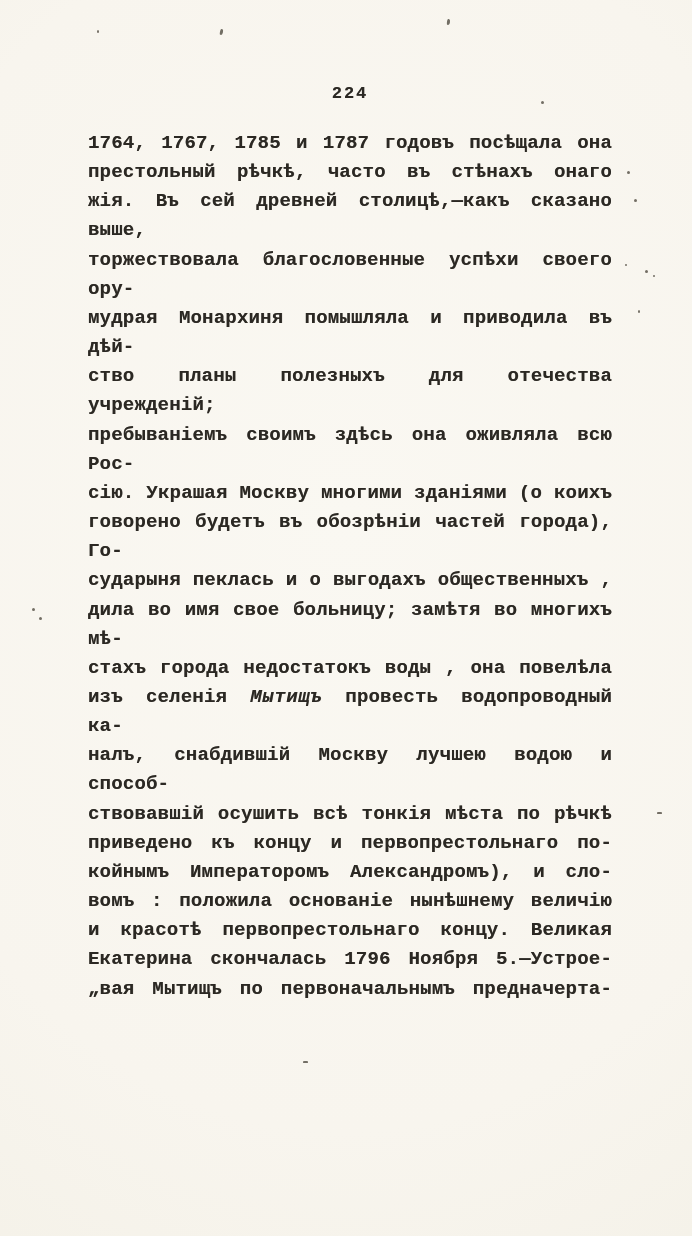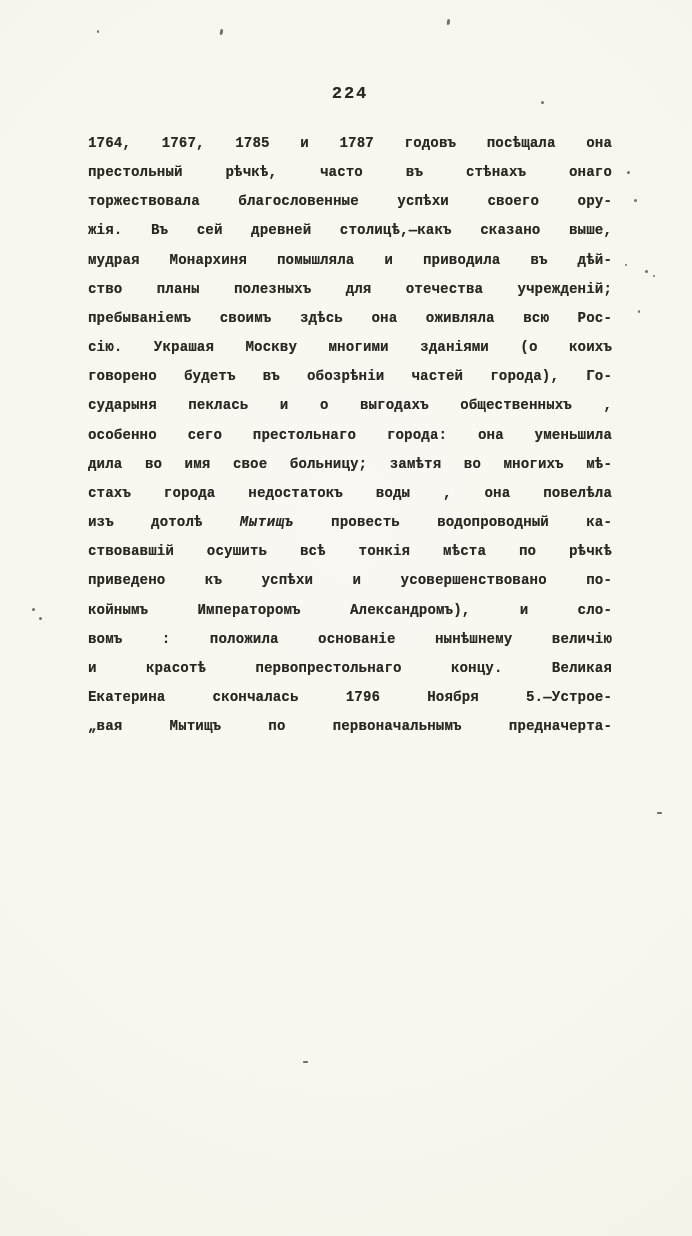--- a/index.html
+++ b/index.html
@@ -27,21 +27,21 @@
     width: 524px;
     text-align: center;
     font-size: 17px;
     letter-spacing: 2px;
   }
   .text-block {
     position: absolute;
     top: 129px;
     left: 88px;
     width: 524px;
-    font-size: 14px;
+    font-size: 19px;
     line-height: 29.15px;
     letter-spacing: 0.2px;
   }
   .line {
     text-align: justify;
     text-align-last: justify;
     -moz-text-align-last: justify;
   }
   .line i {
     font-style: italic;
@@ -70,34 +70,34 @@
 </style>
 </head>
 <body>
 
 <div class="page">
   <div class="page-number">224</div>
 
   <div class="text-block">
       <div class="line"><span>1764, 1767, 1785 и 1787 годовъ посѣщала она</span></div>
       <div class="line"><span>престольный рѣчкѣ, часто въ стѣнахъ онаго</span></div>
+      <div class="line"><span>жія. Въ сей древней столицѣ,—какъ сказано выше,</span></div>
       <div class="line"><span>торжествовала благословенные успѣхи своего ору-</span></div>
-      <div class="line"><span>жія. Въ сей древней столицѣ,—какъ сказано выше,</span></div>
       <div class="line"><span>мудрая Монархиня помышляла и приводила въ дѣй-</span></div>
       <div class="line"><span>ство планы полезныхъ для отечества учрежденій;</span></div>
       <div class="line"><span>пребываніемъ своимъ здѣсь она оживляла всю Рос-</span></div>
       <div class="line"><span>сію. Украшая Москву многими зданіями (о коихъ</span></div>
       <div class="line"><span>говорено будетъ въ обозрѣніи частей города), Го-</span></div>
       <div class="line"><span>сударыня пеклась и о выгодахъ общественныхъ ,</span></div>
-      <div class="line"><span>особенно сего престольнаго города: она уменьшила</span></div>
       <div class="line"><span>дила во имя свое больницу; замѣтя во многихъ мѣ-</span></div>
       <div class="line"><span>стахъ города недостатокъ воды , она повелѣла</span></div>
-      <div class="line"><span>изъ дотолѣ </span><i>Мытищъ</i><span> провесть водопроводный ка-</span></div>
+      <div class="line"><span>изъ селенія </span><i>Мытищъ</i><span> провесть водопроводный ка-</span></div>
+      <div class="line"><span>налъ, снабдившій Москву лучшею водою и способ-</span></div>
       <div class="line"><span>ствовавшій осушить всѣ тонкія мѣста по рѣчкѣ</span></div>
-      <div class="line"><span>приведено къ успѣхи и усовершенствовано по-</span></div>
+      <div class="line"><span>приведено къ концу и первопрестольнаго по-</span></div>
       <div class="line"><span>койнымъ Императоромъ Александромъ), и сло-</span></div>
       <div class="line"><span>вомъ : положила основаніе нынѣшнему величію</span></div>
       <div class="line"><span>и красотѣ первопрестольнаго концу. Великая</span></div>
       <div class="line"><span>Екатерина скончалась 1796 Ноября 5.—Устрое-</span></div>
       <div class="line"><span>„вая Мытищъ по первоначальнымъ предначерта-</span></div>
     </div>
 
   <span class="speck s1"></span>
   <span class="speck s2"></span>
   <span class="speck s3"></span>

